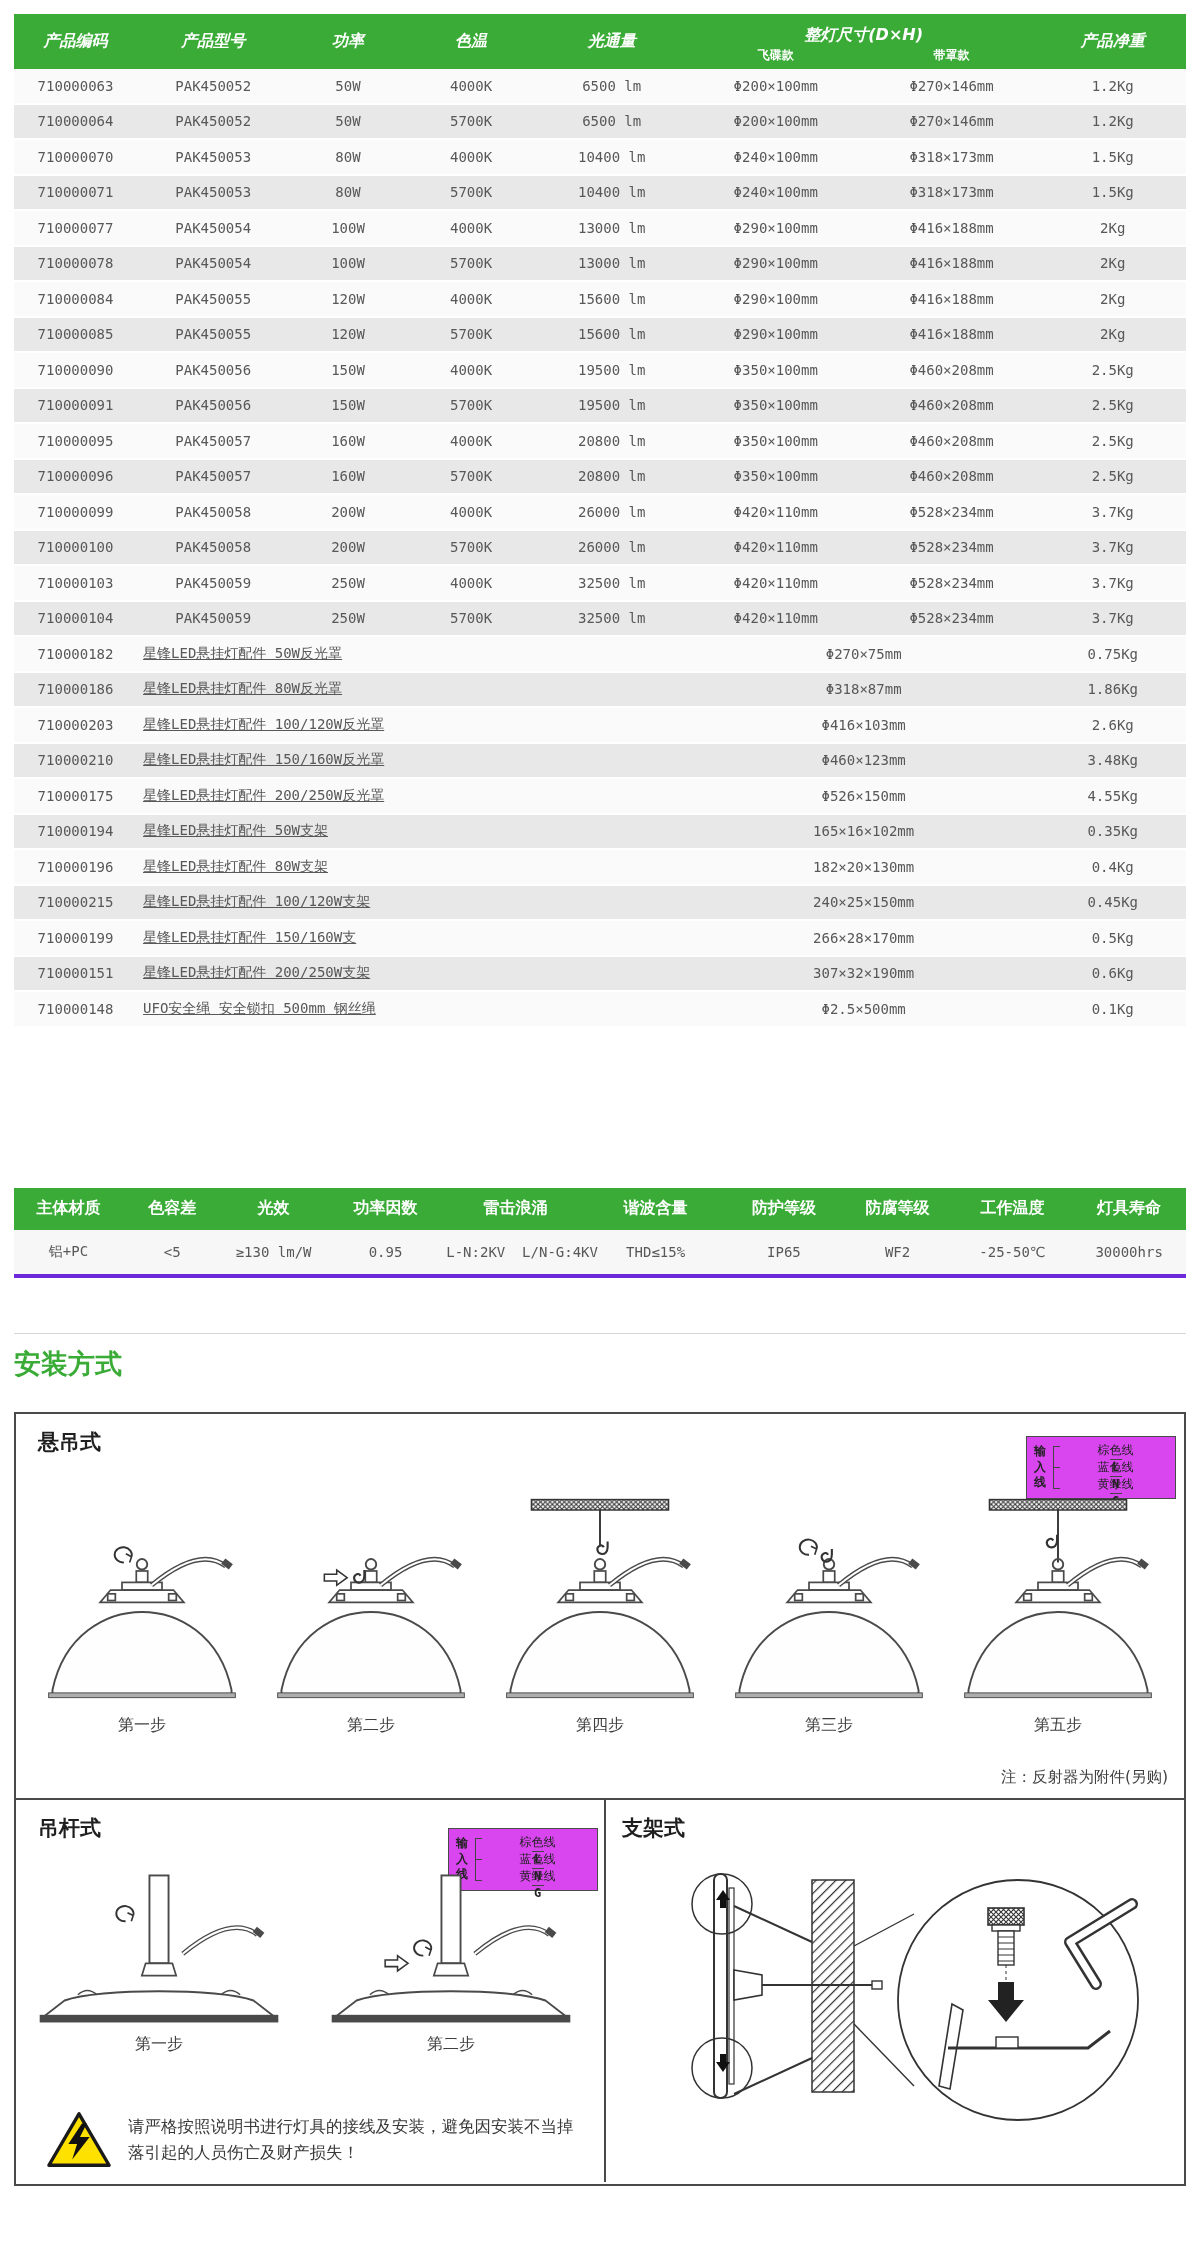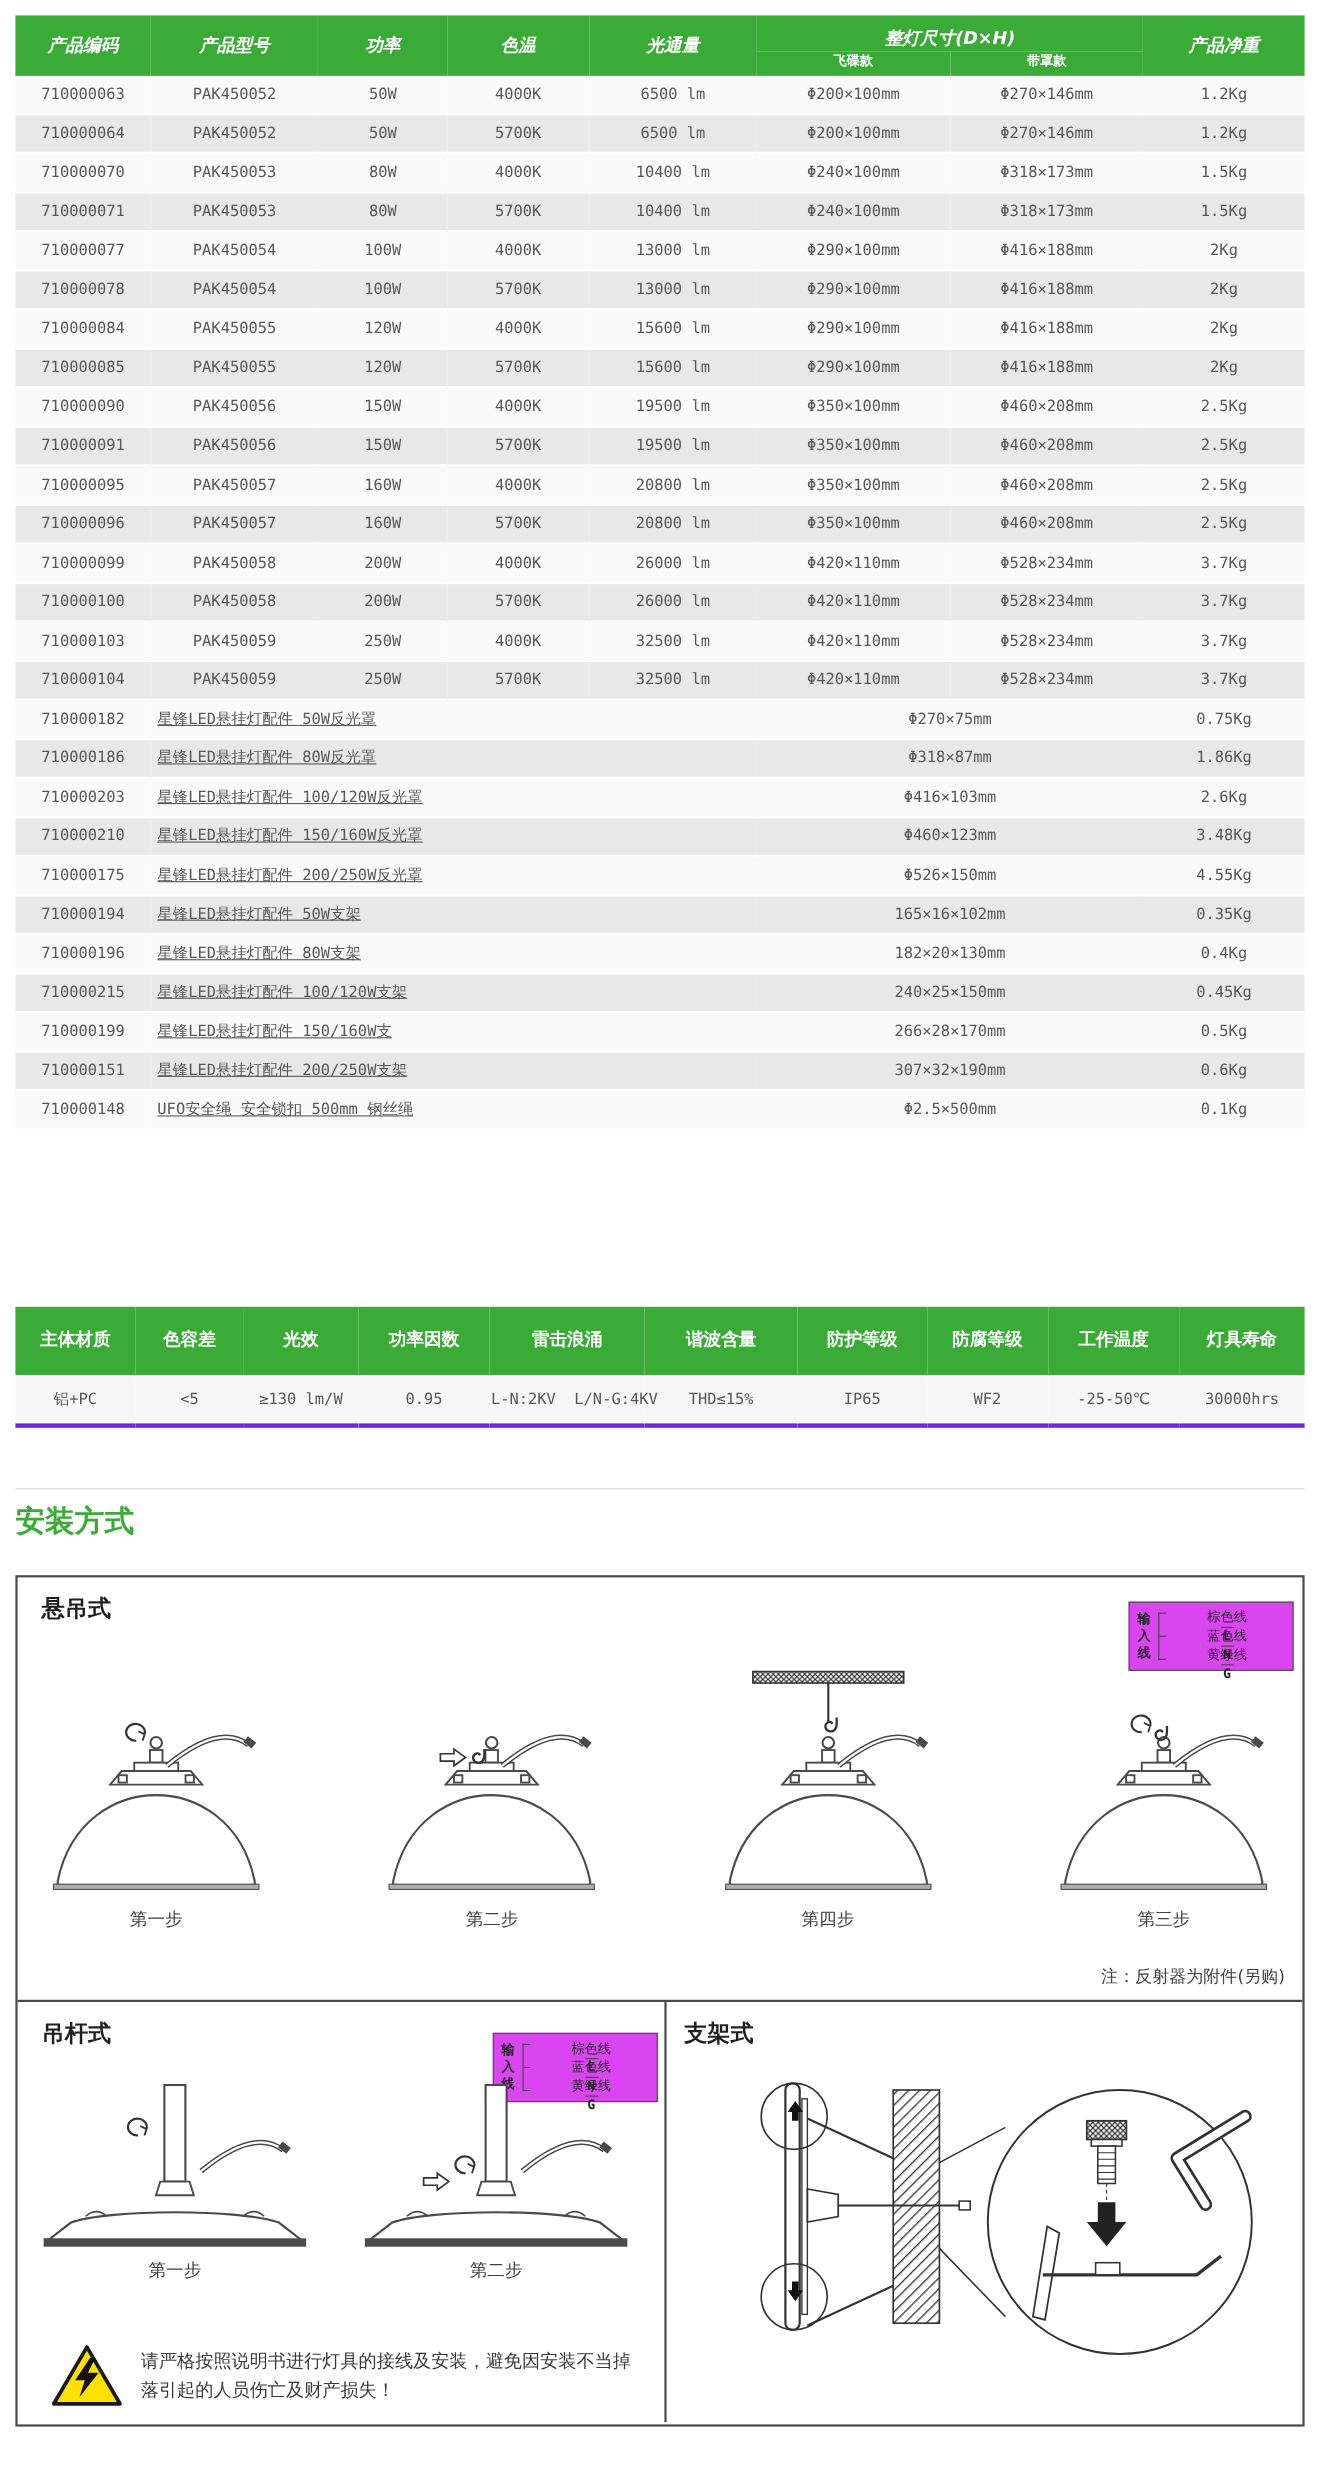--- a/index.html
+++ b/index.html
@@ -21,21 +21,21 @@
   .t1 .subhead{height:21px;}
   .t1 .subhead th{font-size:12px;font-weight:700;vertical-align:top;padding-bottom:5px;}
   .t1 tbody td{background:var(--row-base);color:var(--cell-text);font-size:14px;text-align:center;
     height:35.5px;padding:0 2px;border-bottom:2px solid #fff;white-space:nowrap;
     font-family:"DejaVu Sans Mono","DejaVu Sans",sans-serif;}
   .t1 tbody tr:nth-child(even) td{background:var(--row-alt);}
   .t1 td.acc-name{text-align:left;padding-left:6px;text-decoration:underline;}
 
   
   .t2{width:1172px;margin:160px 14px 0;border-collapse:separate;border-spacing:0;table-layout:fixed;}
-  .t2 th{background:var(--brand-green);color:#fff;font-size:16px;font-weight:700;height:62px;padding:0;}
+  .t2 th{background:var(--brand-green);color:#fff;font-size:16px;font-weight:700;height:42px;padding:0;}
   .t2 td{background:#F7F7F8;color:var(--cell-text);font-size:14px;text-align:center;height:48px;
     border-bottom:4px solid #6d28d9;white-space:pre;
     font-family:"DejaVu Sans Mono","DejaVu Sans",sans-serif;}
 
   
   .sect-line{height:0;border-top:1px solid #D8D8D8;margin:55px 14px 0;}
   .sect-title{margin:14px 0 0 14px;font-size:27px;font-weight:700;color:var(--brand-green);line-height:1.2;}
 
   .install-box{position:relative;width:1172px;height:774px;margin:32px 14px 0;border:2px solid #4A4A4B;}
   .panel-hang{position:relative;height:386px;border-bottom:2px solid #4A4A4B;}
@@ -496,20 +496,32 @@
           <svg width="200" height="225" viewBox="0 0 210 236">
             <use href="#g-dome" x="5" y="120"></use>
             <use href="#g-mount" x="105" y="120"></use>
             <use href="#g-ring" x="105" y="120"></use>
             <use href="#g-cable" x="105" y="120"></use>
             <use href="#g-hook" x="104" y="70"></use>
             <use href="#g-rot" x="82" y="66"></use>
           </svg>
           <div class="fig-caption">第三步</div>
         </div>
+        <div class="fig">
+          <svg width="200" height="225" viewBox="0 0 210 236">
+            <use href="#g-bar" x="105" y="12"></use>
+            <line x1="105" y1="23" x2="105" y2="78" stroke="#333" stroke-width="2"></line>
+            <use href="#g-hook" x="100" y="55"></use>
+            <use href="#g-dome" x="5" y="120"></use>
+            <use href="#g-mount" x="105" y="120"></use>
+            <use href="#g-ring" x="105" y="120"></use>
+            <use href="#g-cable" x="105" y="120"></use>
+          </svg>
+          <div class="fig-caption">第五步</div>
+        </div>
       </div>
 
       <div class="hang-note">注：反射器为附件(另购)</div>
     </div>
 
     <div class="panel-row">
 
       <div class="panel-pole">
         <div class="panel-title">吊杆式</div>
 

